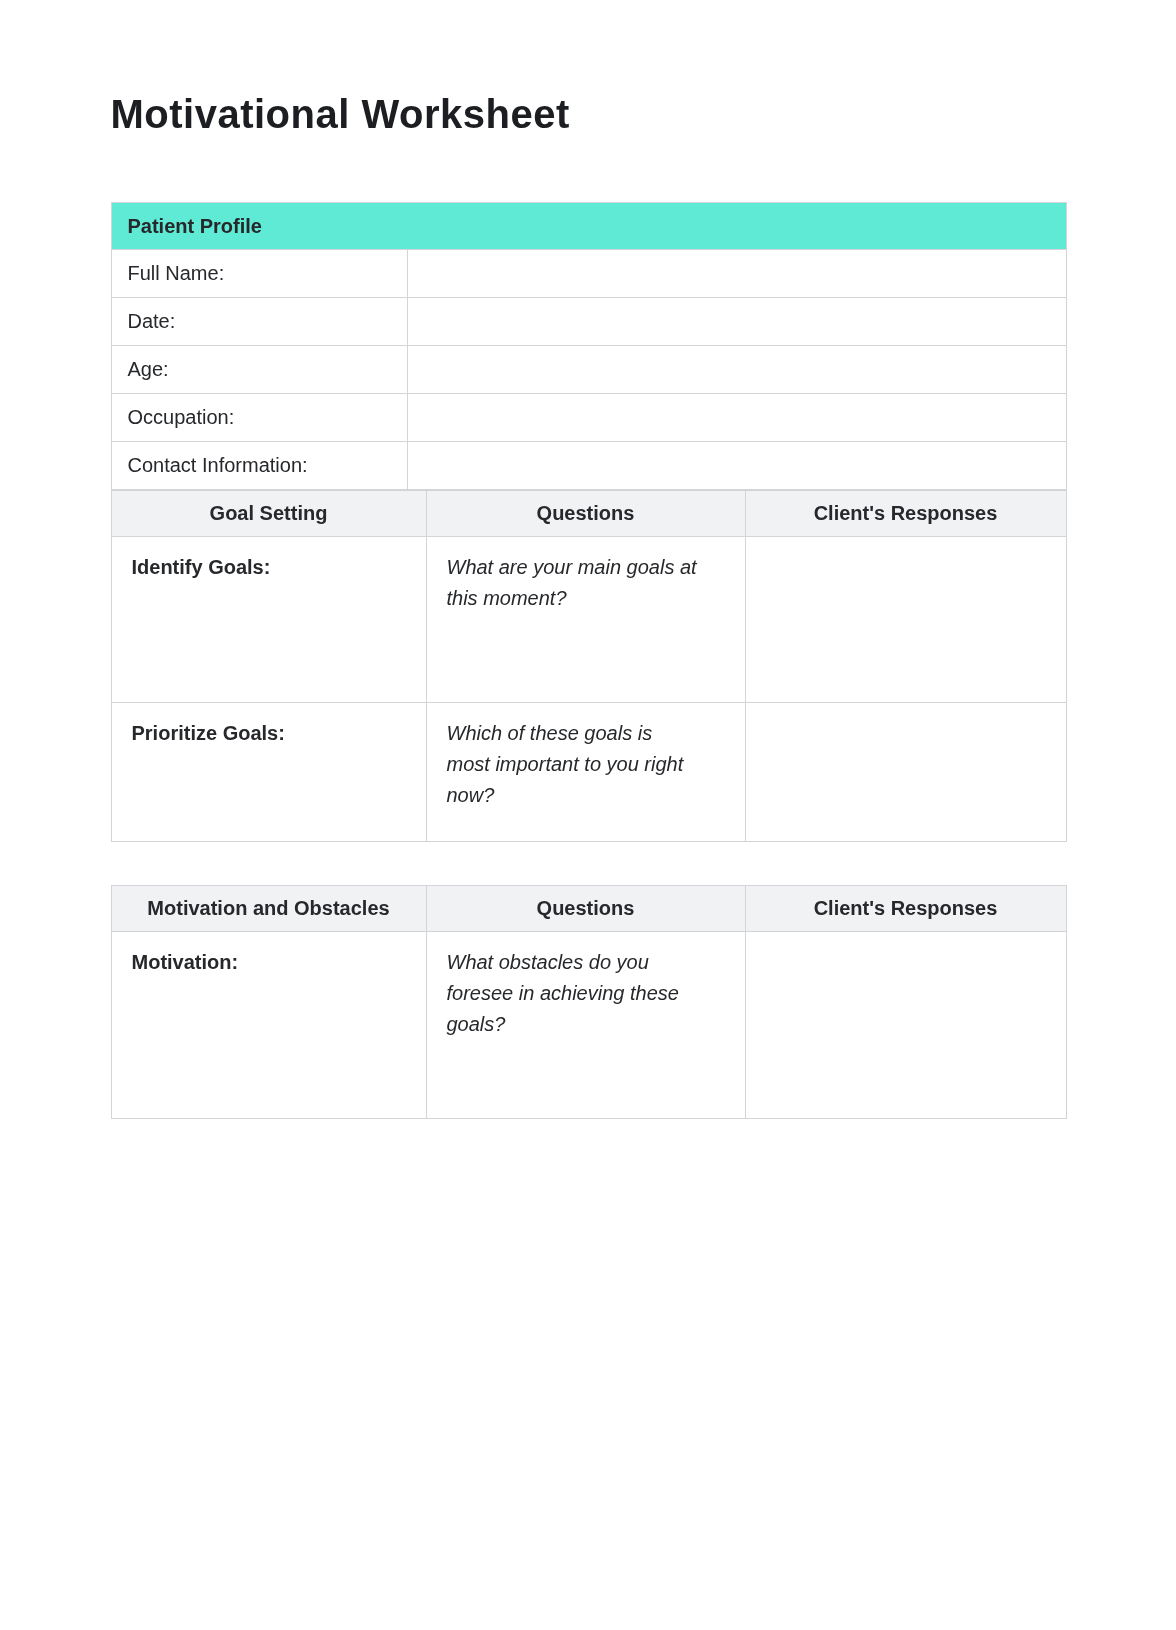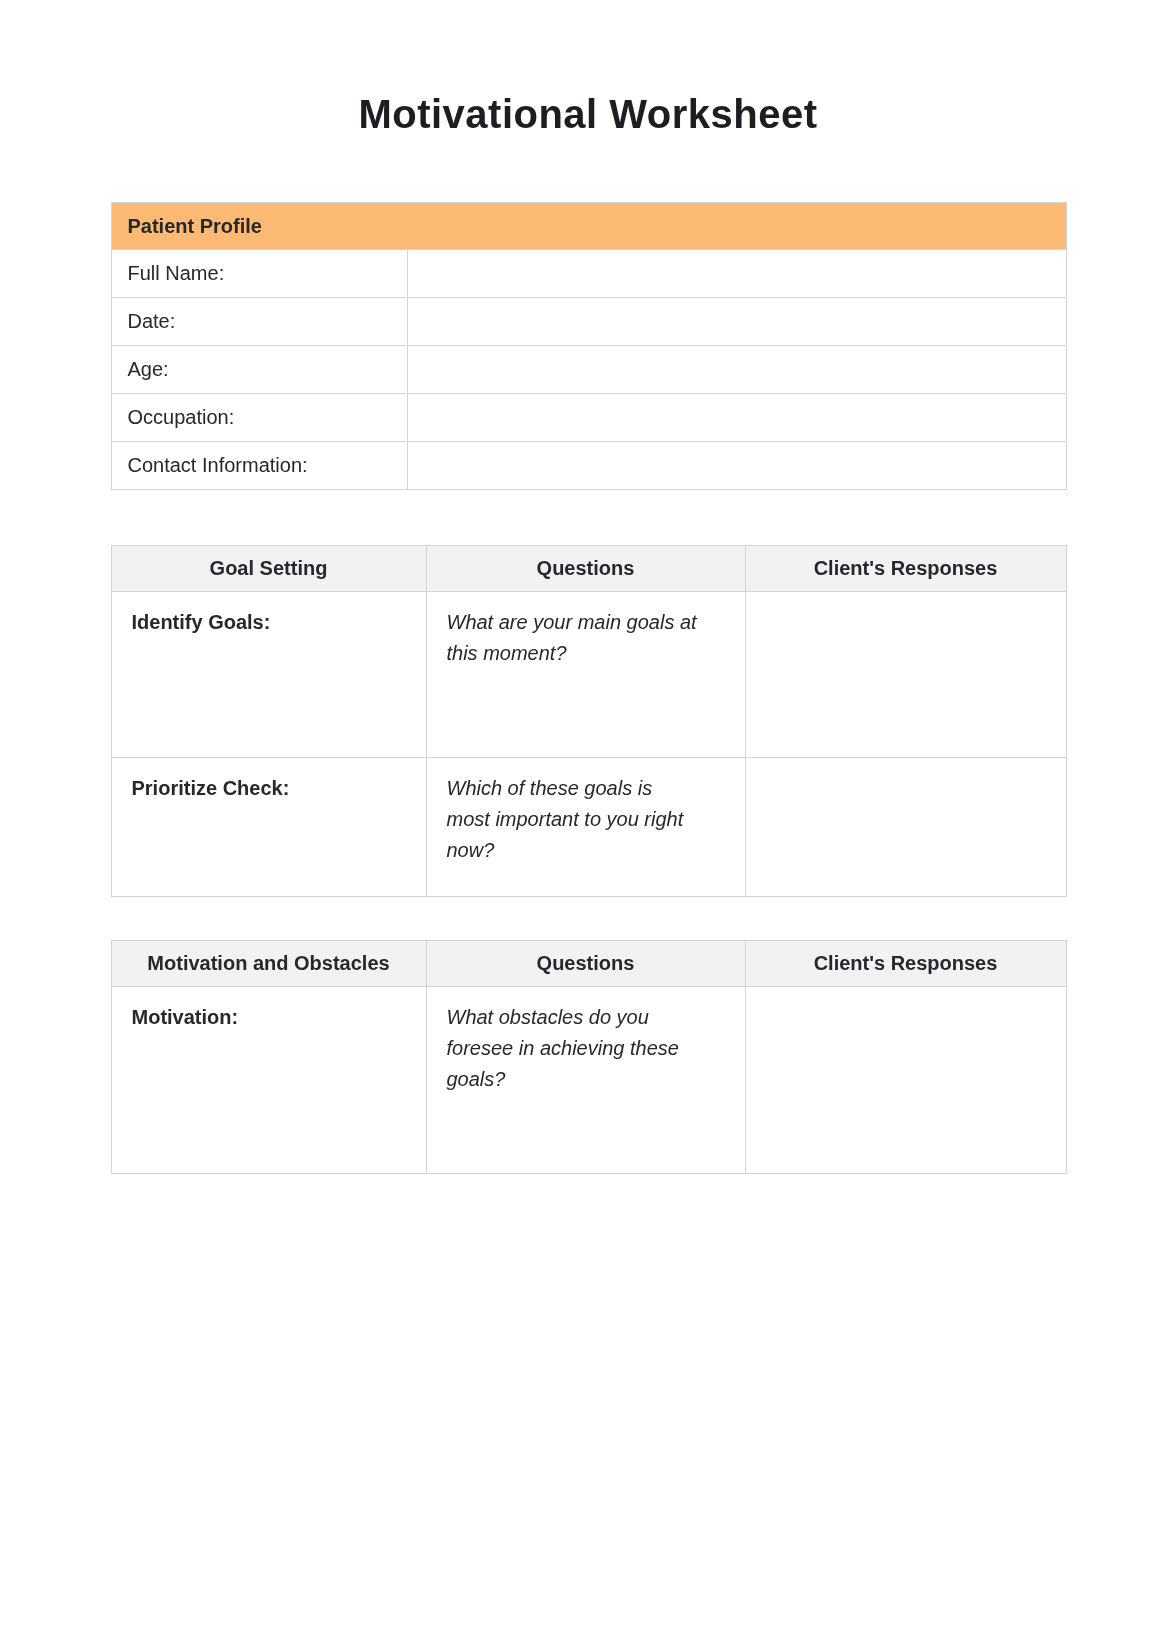--- a/index.html
+++ b/index.html
@@ -16,21 +16,21 @@
   }
   .page {
     width: 955px;
     margin: 0 auto;
   }
   h1.doc-title {
     margin: 90px 0 0 0;
     font-size: 40px;
     line-height: 48px;
     font-weight: bold;
-    text-align: center;
+    text-align: left;
     color: #1c1e21;
     letter-spacing: 0.5px;
   }
   table {
     width: 955px;
     border-collapse: collapse;
     table-layout: fixed;
     font-size: 20px;
     color: #26282b;
   }
@@ -40,29 +40,29 @@
   }
   
   table.profile { margin-top: 64px; }
   table.profile th.section-header {
     height: 47px;
     text-align: left;
     vertical-align: middle;
     padding: 0 16px;
     font-weight: bold;
     font-size: 20px;
-    background: #fdba74;
+    background: #5eead4;
   }
   table.profile td {
     height: 48px;
     vertical-align: middle;
     padding: 0 16px;
   }
   
-  table.qa { margin-top: 55px; }
+  table.qa { }
   table.qa thead th {
     height: 46px;
     background: #f0f2f4;
     font-weight: bold;
     font-size: 20px;
     text-align: center;
     vertical-align: middle;
     padding: 0 10px;
   }
   table.qa td {
@@ -135,21 +135,21 @@
       </tr>
     </thead>
     <tbody>
       <tr class="h166">
         <td class="row-label">Identify Goals:</td>
         <td class="question">What are your main goals at
 this moment?</td>
         <td></td>
       </tr>
       <tr class="h139">
-        <td class="row-label">Prioritize Check:</td>
+        <td class="row-label">Prioritize Goals:</td>
         <td class="question">Which of these goals is
 most important to you right
 now?</td>
         <td></td>
       </tr>
     </tbody>
   </table>
 
   <table class="qa second">
     <colgroup>

